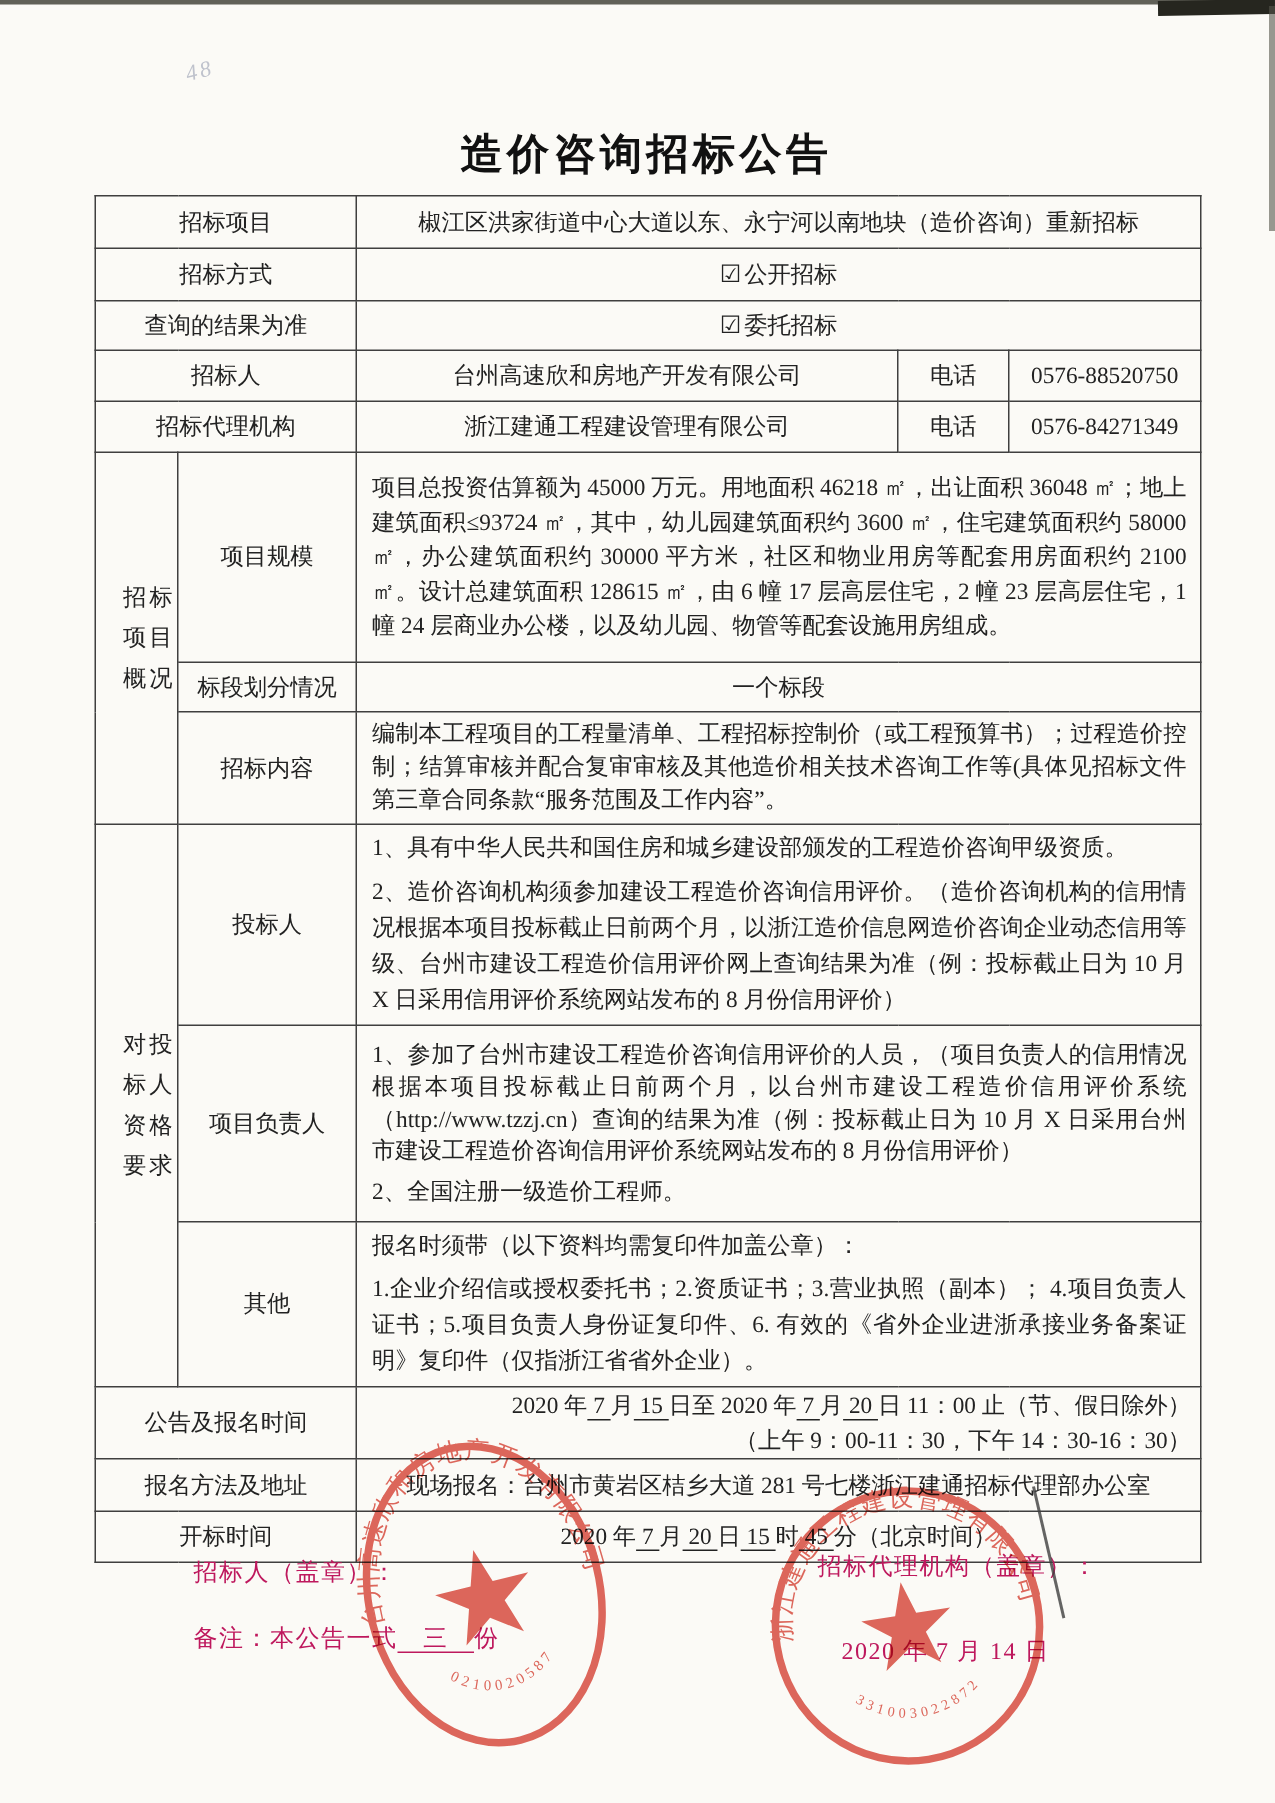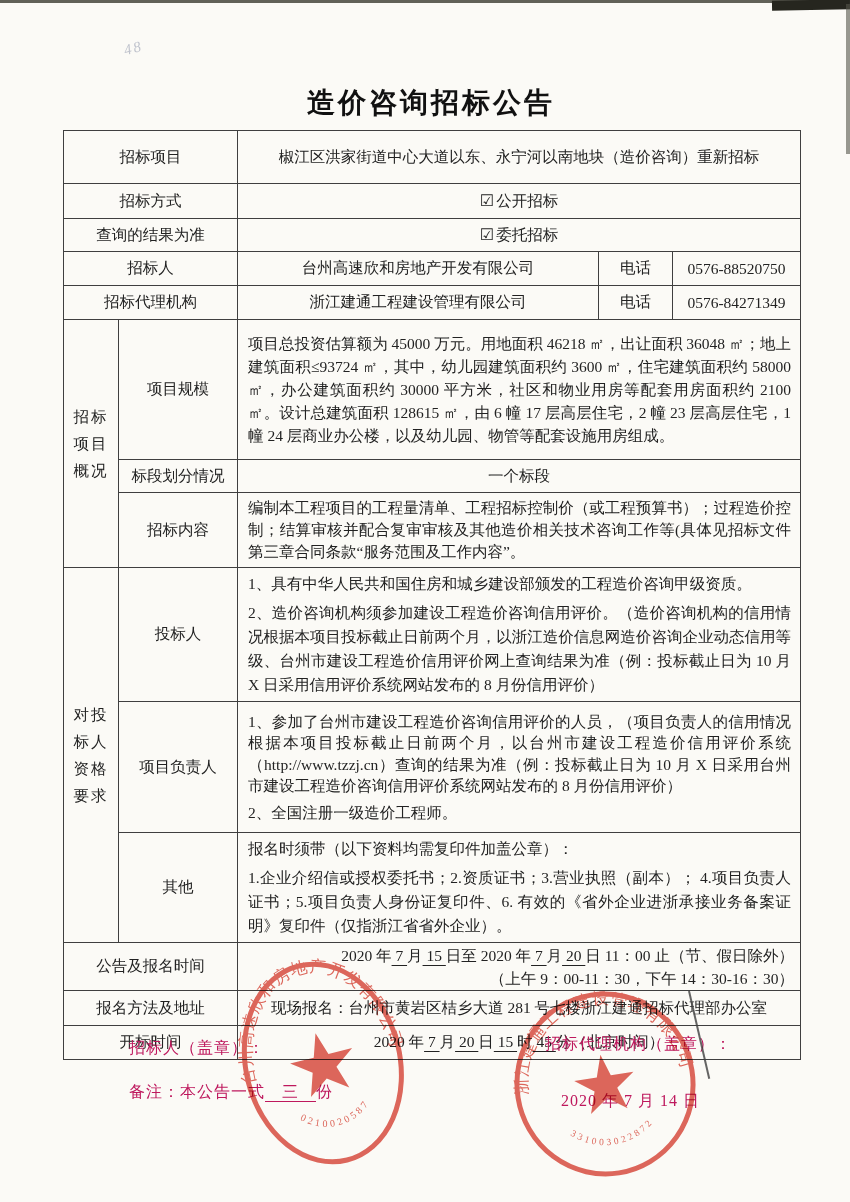--- a/index.html
+++ b/index.html
@@ -21,21 +21,21 @@
   table.doc{position:absolute;left:63px;top:130px;width:737px;
     border-collapse:collapse;table-layout:fixed;}
   table.doc td{border:1px solid #3f3f3f;vertical-align:middle;
     font-size:15.5px;color:#222;overflow:hidden;}
   td.lbl{text-align:center;padding:0 2px;}
   td.ctr{text-align:center;padding:0 6px;}
   td.txt{padding:4px 9px 4px 10px;text-align:justify;line-height:23px;vertical-align:top;}
   td.txt p{margin:0 0 5px 0;}
   td.txt p:last-child{margin-bottom:0;}
   td.vlbl{text-align:center;letter-spacing:2px;}
-  td.vlbl div{line-height:27px;}
+  td.vlbl div{line-height:27px;text-align:right;}
   .tight{line-height:21.5px !important;}
   .checkline .cb{margin-right:2px;font-size:16px;}
   .useg{text-decoration:underline;text-underline-offset:4px;}
   .two-line div{line-height:23px;text-align:right;}
 
   .footer-text{position:absolute;font-size:16px;color:#be185d;letter-spacing:1px;}
   .f-tenderer{left:129px;top:1038px;}
   .f-note{left:129px;top:1082px;}
   .f-agency{left:531px;top:1034px;margin-left:14px;}
   .f-date{left:561px;top:1060px;margin-top:31px;}
@@ -59,21 +59,21 @@
 <table class="doc">
   <colgroup>
     <col style="width:55px">
       <col style="width:119px">
       <col style="width:361px">
       <col style="width:74px">
       <col style="width:128px">
   </colgroup>
 
   <tbody>
-      <tr style="height:53px">
+      <tr style="height:35px">
     <td colspan="2" class="lbl">招标项目</td>
     <td colspan="3" class="ctr">椒江区洪家街道中心大道以东、永宁河以南地块（造价咨询）重新招标</td>
   </tr>
 
   <tr style="height:35px">
     <td colspan="2" class="lbl">招标方式</td>
     <td colspan="3" class="ctr checkline">
       <span class="cb">☑</span><span>公开招标</span>
     </td>
   </tr>

